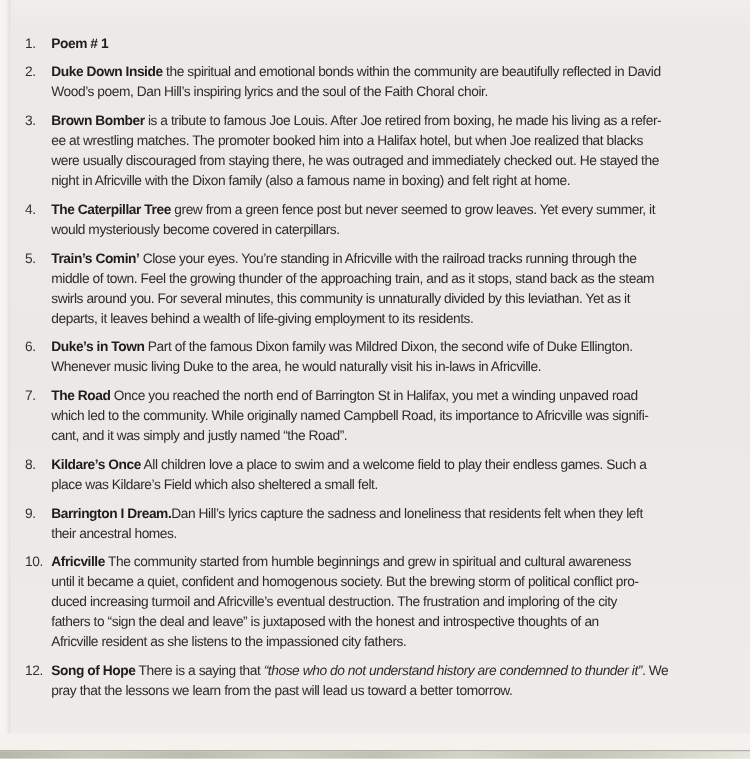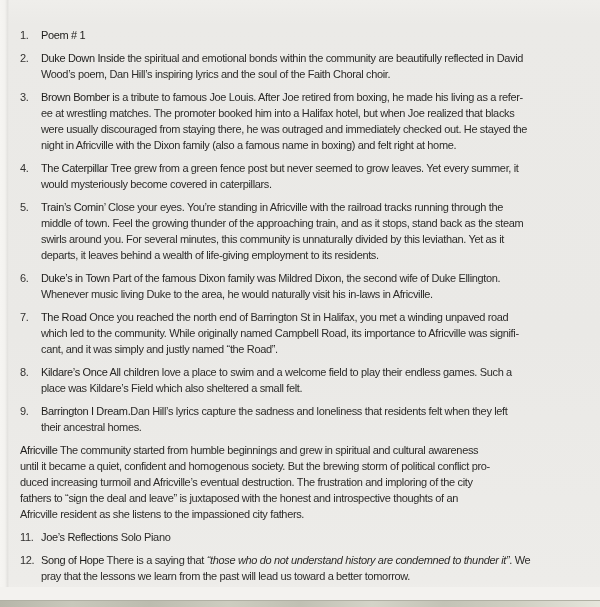--- a/index.html
+++ b/index.html
@@ -41,21 +41,21 @@
   }
   .num {
     flex: 0 0 21px;
     color: #333230;
   }
   .text {
     flex: 1;
     white-space: pre-wrap;
     color: #2d2c2a;
   }
-  .title { font-weight: 400; color: #1e1d1b; margin-top: 10px; }
+  .title { font-weight: 700; color: #1e1d1b; margin-top: 10px; }
   .quote { font-style: italic; }
 </style>
 </head>
 <body>
 
 <div class="page">
   <div class="left-strip"></div>
 
   <div class="list">
 
@@ -111,31 +111,28 @@
 place was Kildare’s Field which also sheltered a small felt.</span></div>
     </div>
 
     <div class="entry">
       <div class="num">9.</div>
       <div class="text"><span class="title">Barrington I Dream.</span><span>Dan Hill’s lyrics capture the sadness and loneliness that residents felt when they left
 their ancestral homes.</span></div>
     </div>
 
     <div class="entry">
+      <div class="num">10.</div>
       <div class="text"><span class="title">Africville</span><span> The community started from humble beginnings and grew in spiritual and cultural awareness
 until it became a quiet, confident and homogenous society. But the brewing storm of political conflict pro-
 duced increasing turmoil and Africville’s eventual destruction. The frustration and imploring of the city
 fathers to “sign the deal and leave” is juxtaposed with the honest and introspective thoughts of an
 Africville resident as she listens to the impassioned city fathers.</span></div>
     </div>
 
-    <div class="entry">
-      <div class="num">11.</div>
-      <div class="text"><span class="title">Joe’s Reflections</span><span> Solo Piano</span></div>
-    </div>
 
     <div class="entry">
       <div class="num">12.</div>
       <div class="text"><span class="title">Song of Hope</span><span> There is a saying that </span><em class="quote">“those who do not understand history are condemned to thunder it”</em><span>. We
 pray that the lessons we learn from the past will lead us toward a better tomorrow.</span></div>
     </div>
 
   </div>
 
   <div class="bottom-light"></div>

